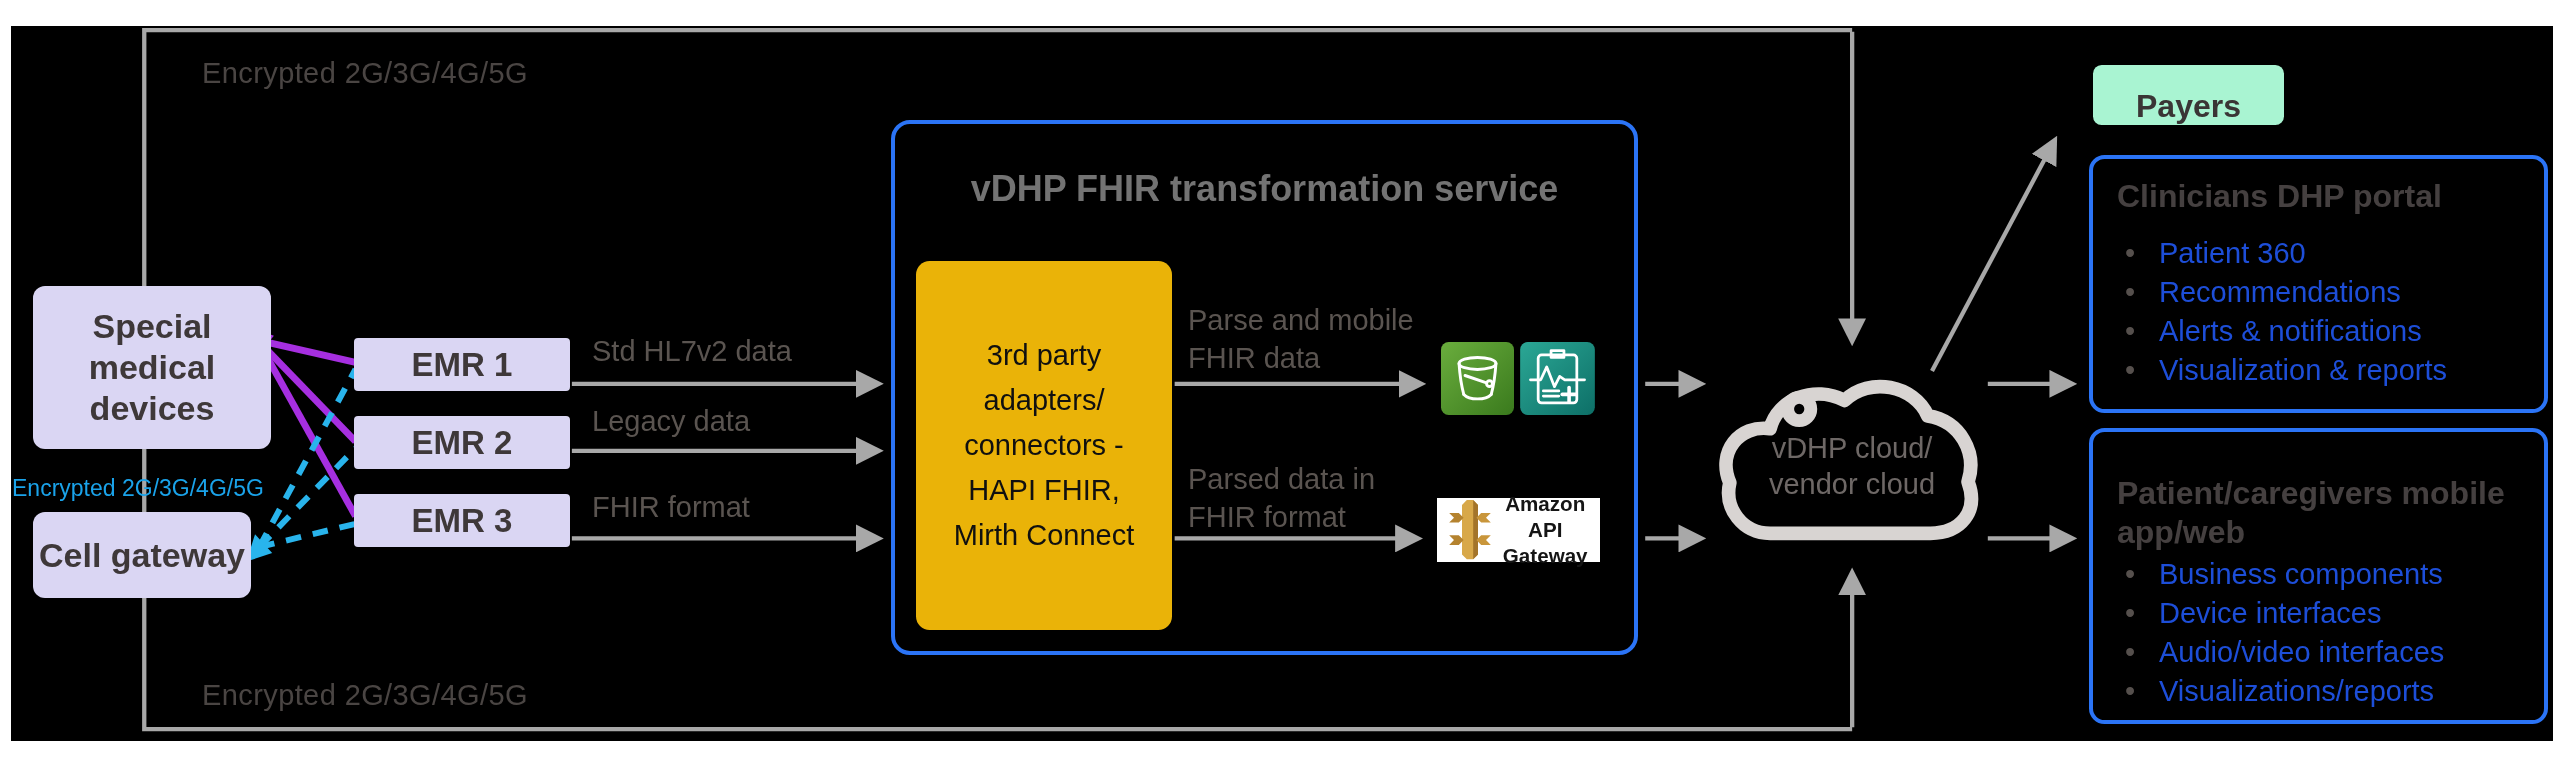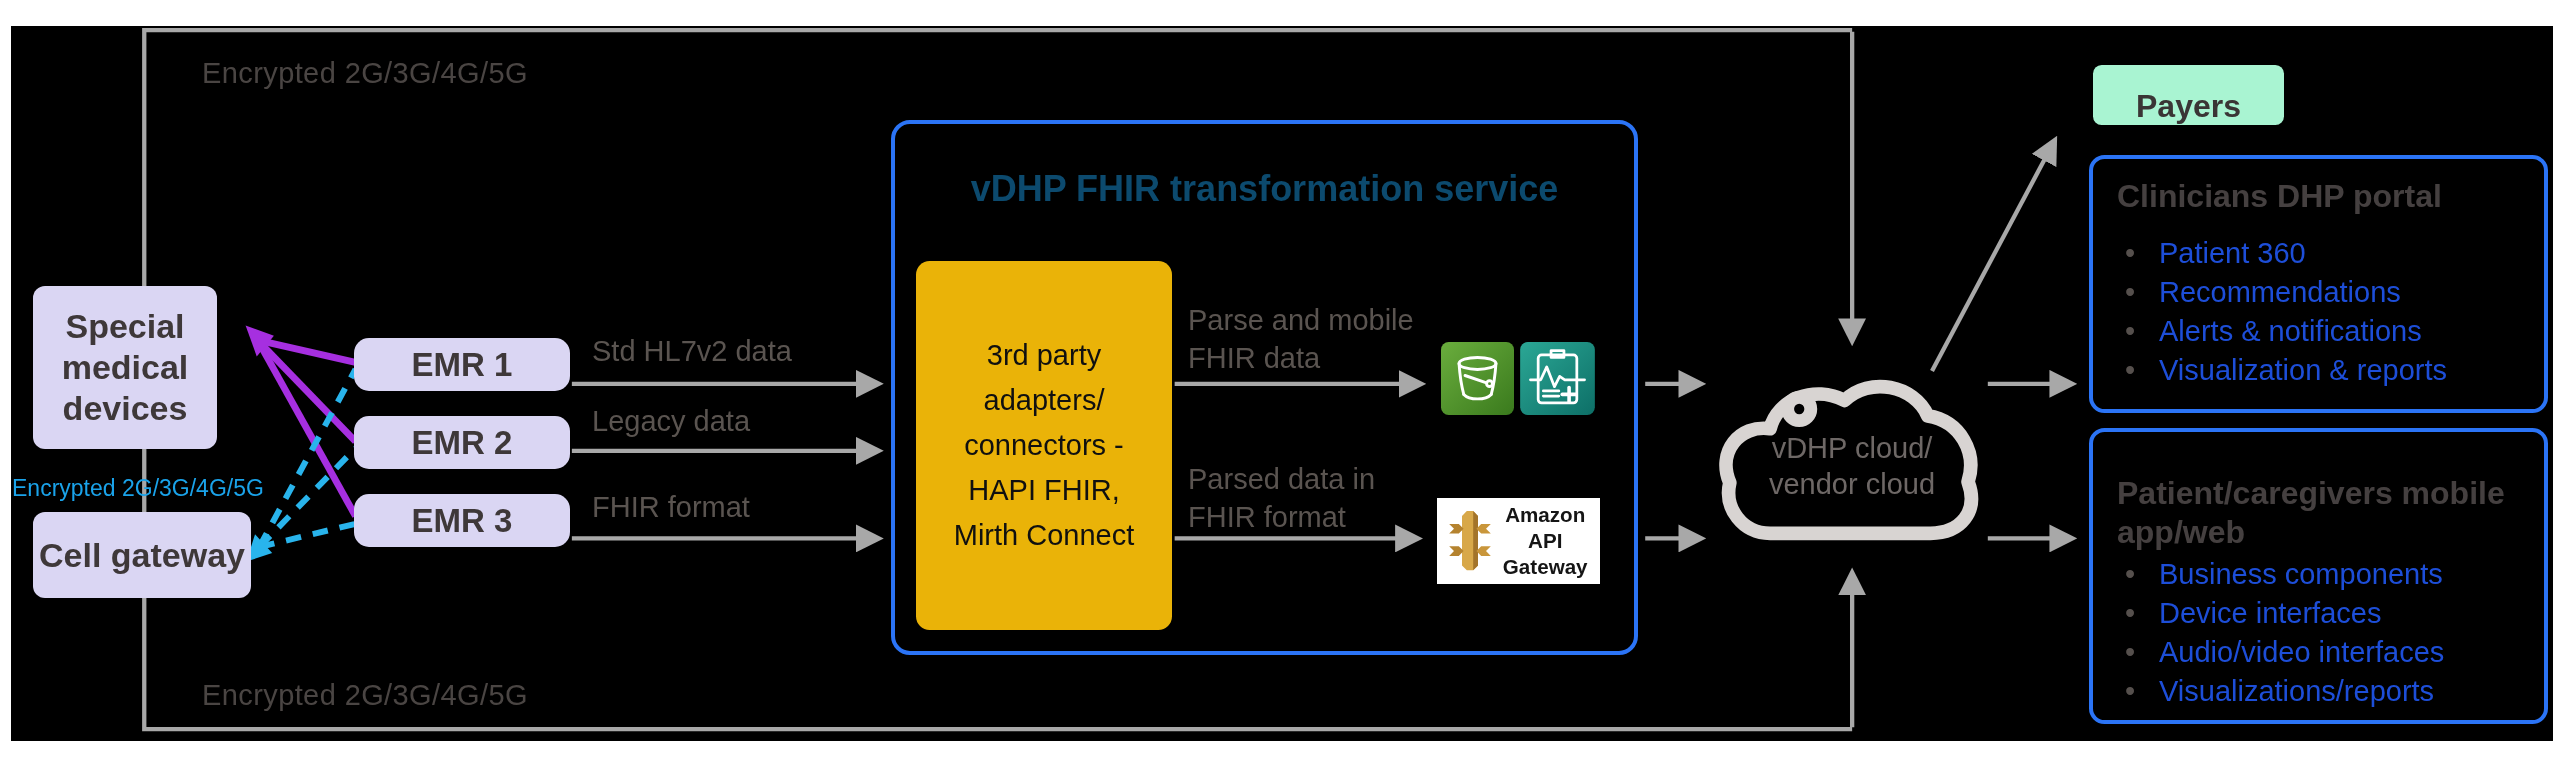--- a/index.html
+++ b/index.html
@@ -9,41 +9,41 @@
   }
   .abs{position:absolute;box-sizing:border-box;}
   #canvas{left:11px;top:26px;width:2542px;height:715px;background:#000000;}
   #overlay{left:0;top:0;width:2576px;height:766px;pointer-events:none;}
 
   .enc-label{font-size:29px;color:#4a4543;letter-spacing:0.4px;}
   .lav{
     background:#dad6f3;border-radius:12px;display:flex;align-items:center;justify-content:center;
     color:#3e3839;font-weight:bold;text-align:center;
   }
-  #special-box{left:33px;top:286px;width:184px;height:163px;font-size:34px;line-height:1.2;}
+  #special-box{left:33px;top:286px;width:238px;height:163px;font-size:34px;line-height:1.2;}
   #cell-box{left:33px;top:512px;width:218px;height:86px;font-size:34px;}
   #enc-cell{left:12px;top:475px;font-size:23px;color:#1aa3ea;white-space:nowrap;}
-  .emr{left:354px;width:216px;height:53px;font-size:33px;border-radius:15px;}
+  .emr{left:354px;width:216px;height:53px;font-size:33px;border-radius:4px;}
   .flow-label{font-size:29px;color:#5a5450;white-space:nowrap;}
 
   #service-box{left:891px;top:120px;width:747px;height:535px;border:4.3px solid #2b74f6;border-radius:19px;}
-  #service-title{left:891px;top:168px;width:747px;text-align:center;font-size:36px;font-weight:bold;color:#0c4a6e;}
+  #service-title{left:891px;top:168px;width:747px;text-align:center;font-size:36px;font-weight:bold;color:#737373;}
   #adapter-box{
     left:916px;top:261px;width:256px;height:369px;background:#eab308;border-radius:13.7px;
     display:flex;flex-direction:column;align-items:center;justify-content:center;
     font-size:29px;color:#101010;line-height:45px;text-align:center;
   }
   .two-line{font-size:29px;color:#5a5450;line-height:38px;}
   #flow1-label{left:1188px;top:301px;}
   #flow2-label{left:1188px;top:460px;}
 
   #s3-icon{left:1441px;top:342px;width:73px;height:73px;}
   #hl-icon{left:1520px;top:342px;width:75px;height:73px;}
   #api-card{
-    left:1437px;top:498px;width:163px;height:86px;background:#ffffff;
+    left:1437px;top:498px;width:163px;height:64px;background:#ffffff;
     display:flex;align-items:center;gap:2px;padding:6.9px 5.2px 6.9px 8.6px;
   }
   #api-text{flex:1;text-align:center;color:#151515;font-weight:bold;font-size:20.6px;line-height:26px;}
 
   #cloud-svg{left:1710px;top:361px;width:283px;height:210px;}
   .cloud-text{left:1736px;width:232px;text-align:center;font-size:29px;color:#6e6866;}
   #cloud-line1{top:432px;}
   #cloud-line2{top:468px;}
 
   #payers-box{left:2093px;top:65px;width:191px;height:60px;background:#a9f4d2;border-radius:8.6px;

